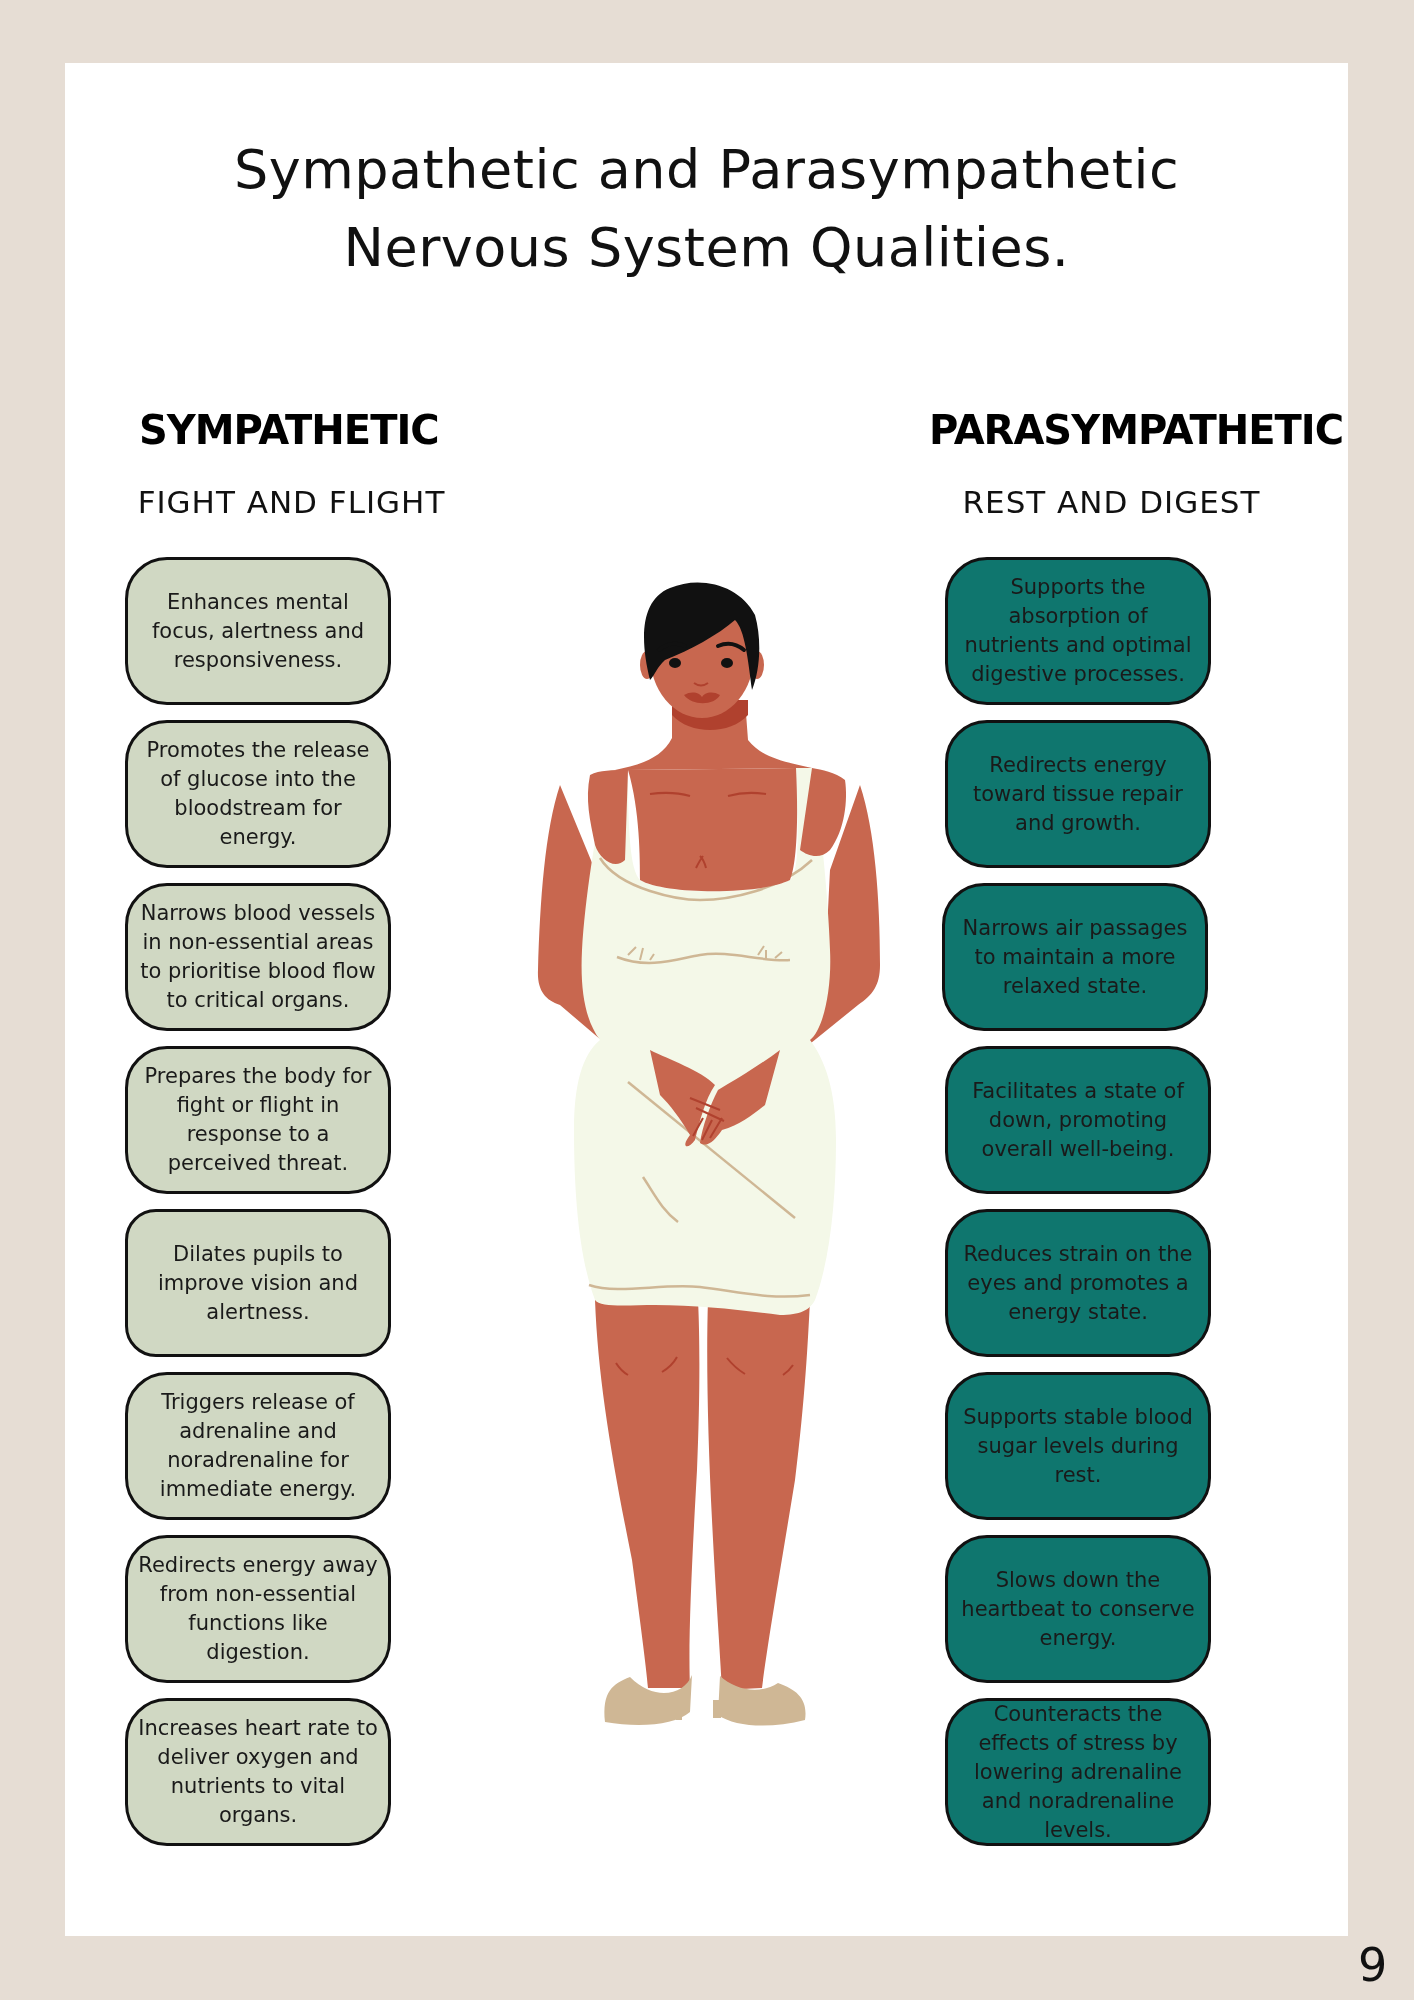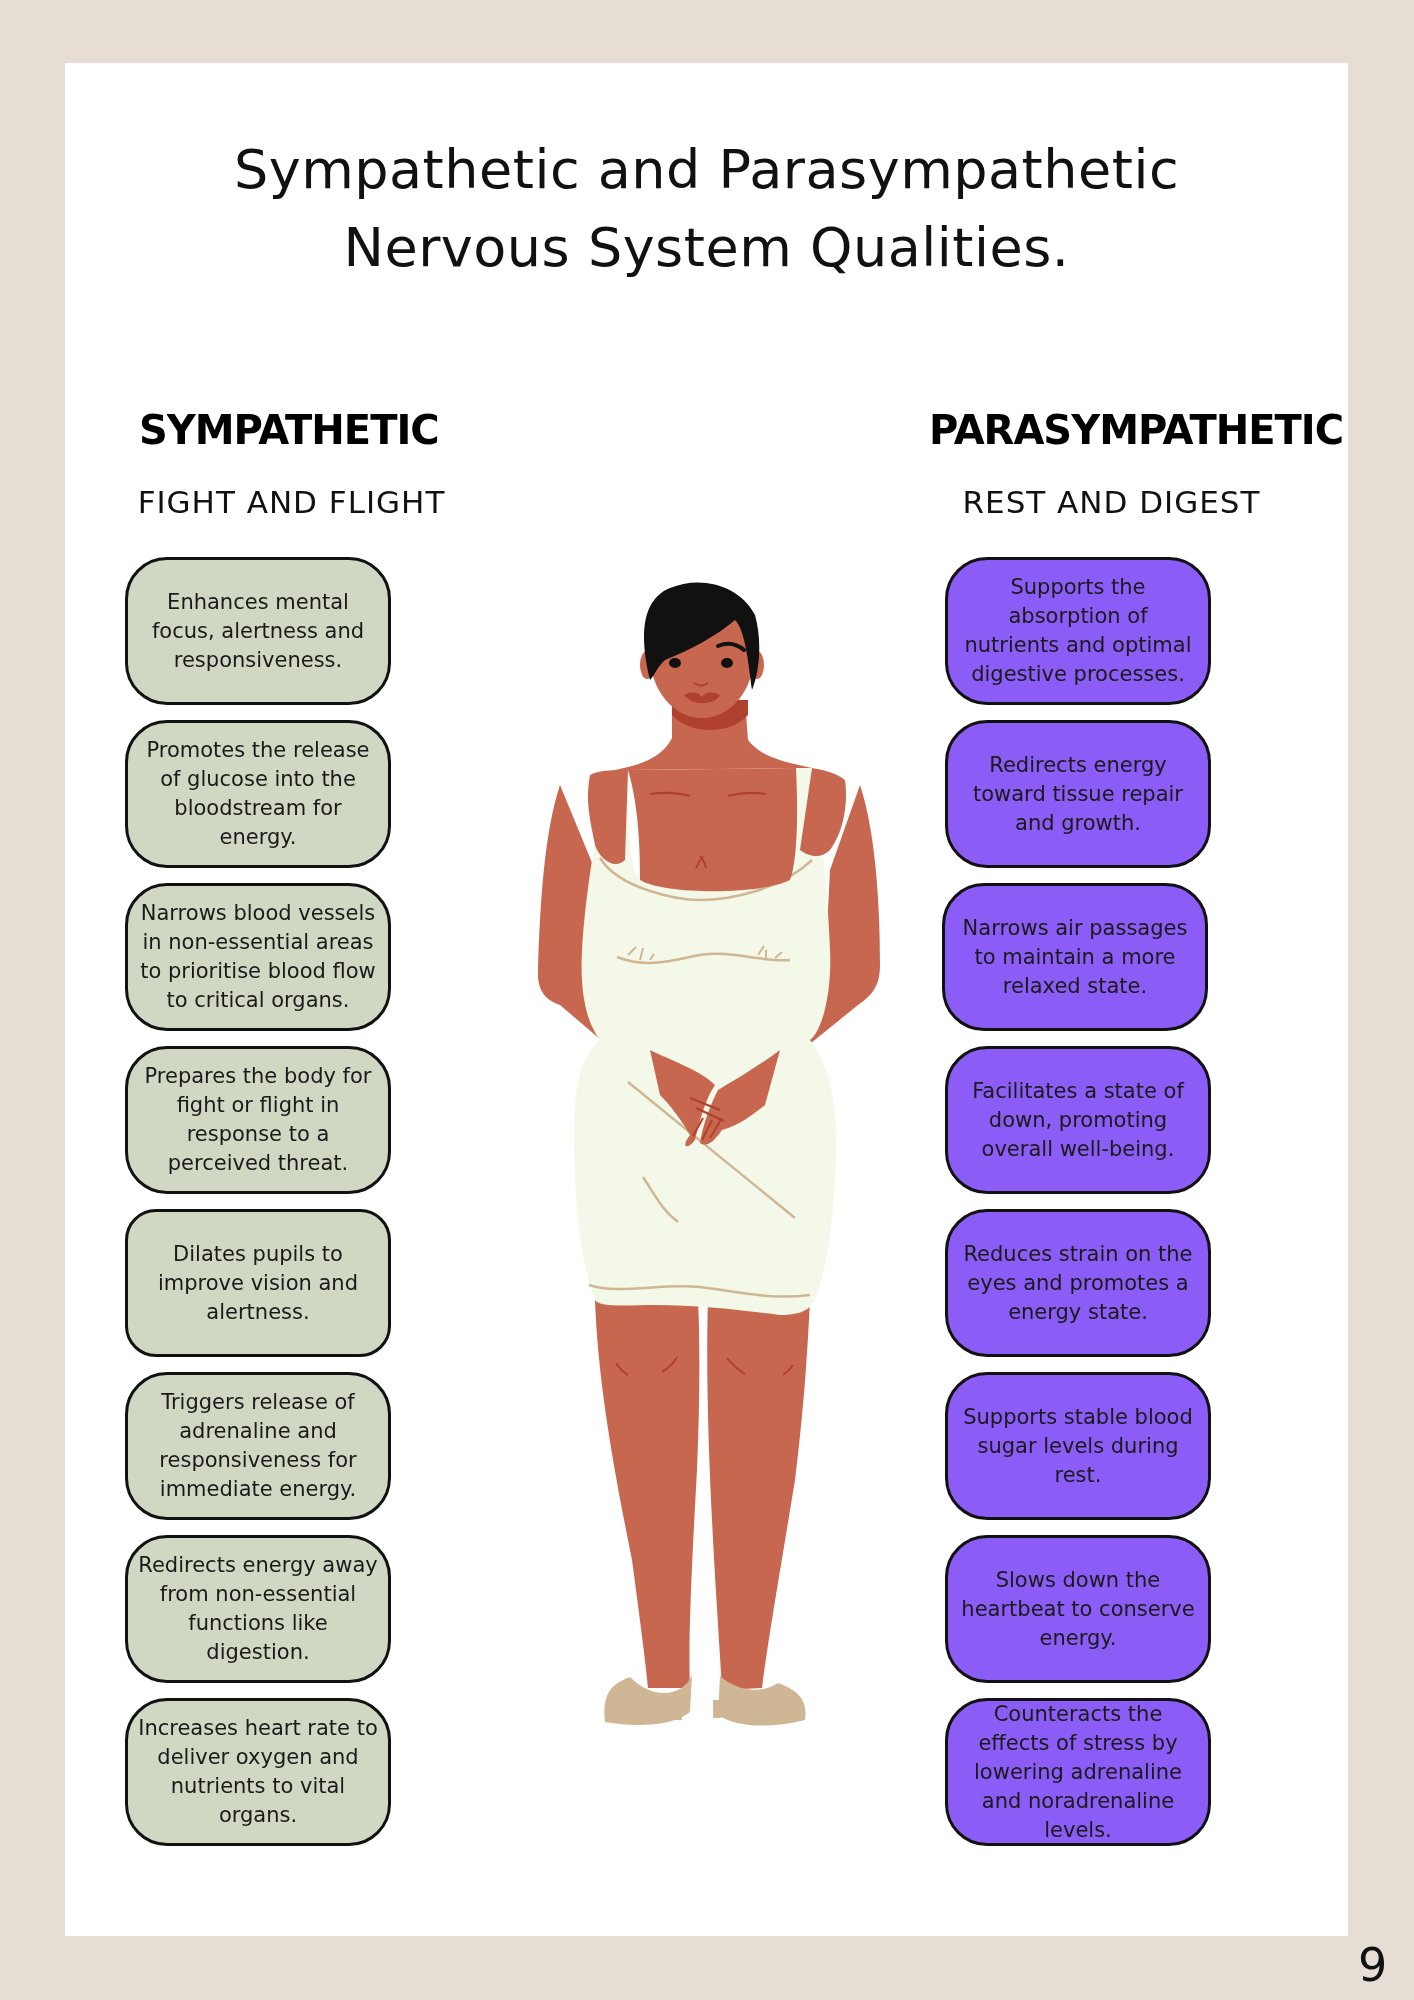--- a/index.html
+++ b/index.html
@@ -55,21 +55,21 @@
     align-items: center;
     justify-content: center;
     text-align: center;
     padding: 0 10px;
     font-family: "DejaVu Sans", sans-serif;
     font-size: 21px;
     line-height: 29px;
     color: #1a1a1a;
   }
   .box.green { background: #d0d8c3; }
-  .box.peach { background: #8b5cf6; }
+  .box.peach { background: #0f766e; }
   .page-num {
     position: absolute;
     left: 1358px; top: 1938px;
     font-family: "DejaVu Sans", sans-serif;
     font-size: 46px;
     color: #111;
   }
   .figure {
     position: absolute;
     left: 470px; top: 515px;
@@ -101,21 +101,21 @@
     <div class="box green" style="left:60px; top:820px;">
         <span>Narrows blood vessels in non-essential areas to prioritise blood flow to critical organs.</span>
       </div>
     <div class="box green" style="left:60px; top:983px;">
         <span>Prepares the body for fight or flight in response to a perceived threat.</span>
       </div>
     <div class="box green" style="left:60px; top:1146px;border-radius:31px;">
         <span>Dilates pupils to improve vision and alertness.</span>
       </div>
     <div class="box green" style="left:60px; top:1309px;">
-        <span>Triggers release of adrenaline and responsiveness for immediate energy.</span>
+        <span>Triggers release of adrenaline and noradrenaline for immediate energy.</span>
       </div>
     <div class="box green" style="left:60px; top:1472px;">
         <span>Redirects energy away from non-essential functions like digestion.</span>
       </div>
     <div class="box green" style="left:60px; top:1635px;">
         <span>Increases heart rate to deliver oxygen and nutrients to vital organs.</span>
       </div>
   </div>
 
   <div>

